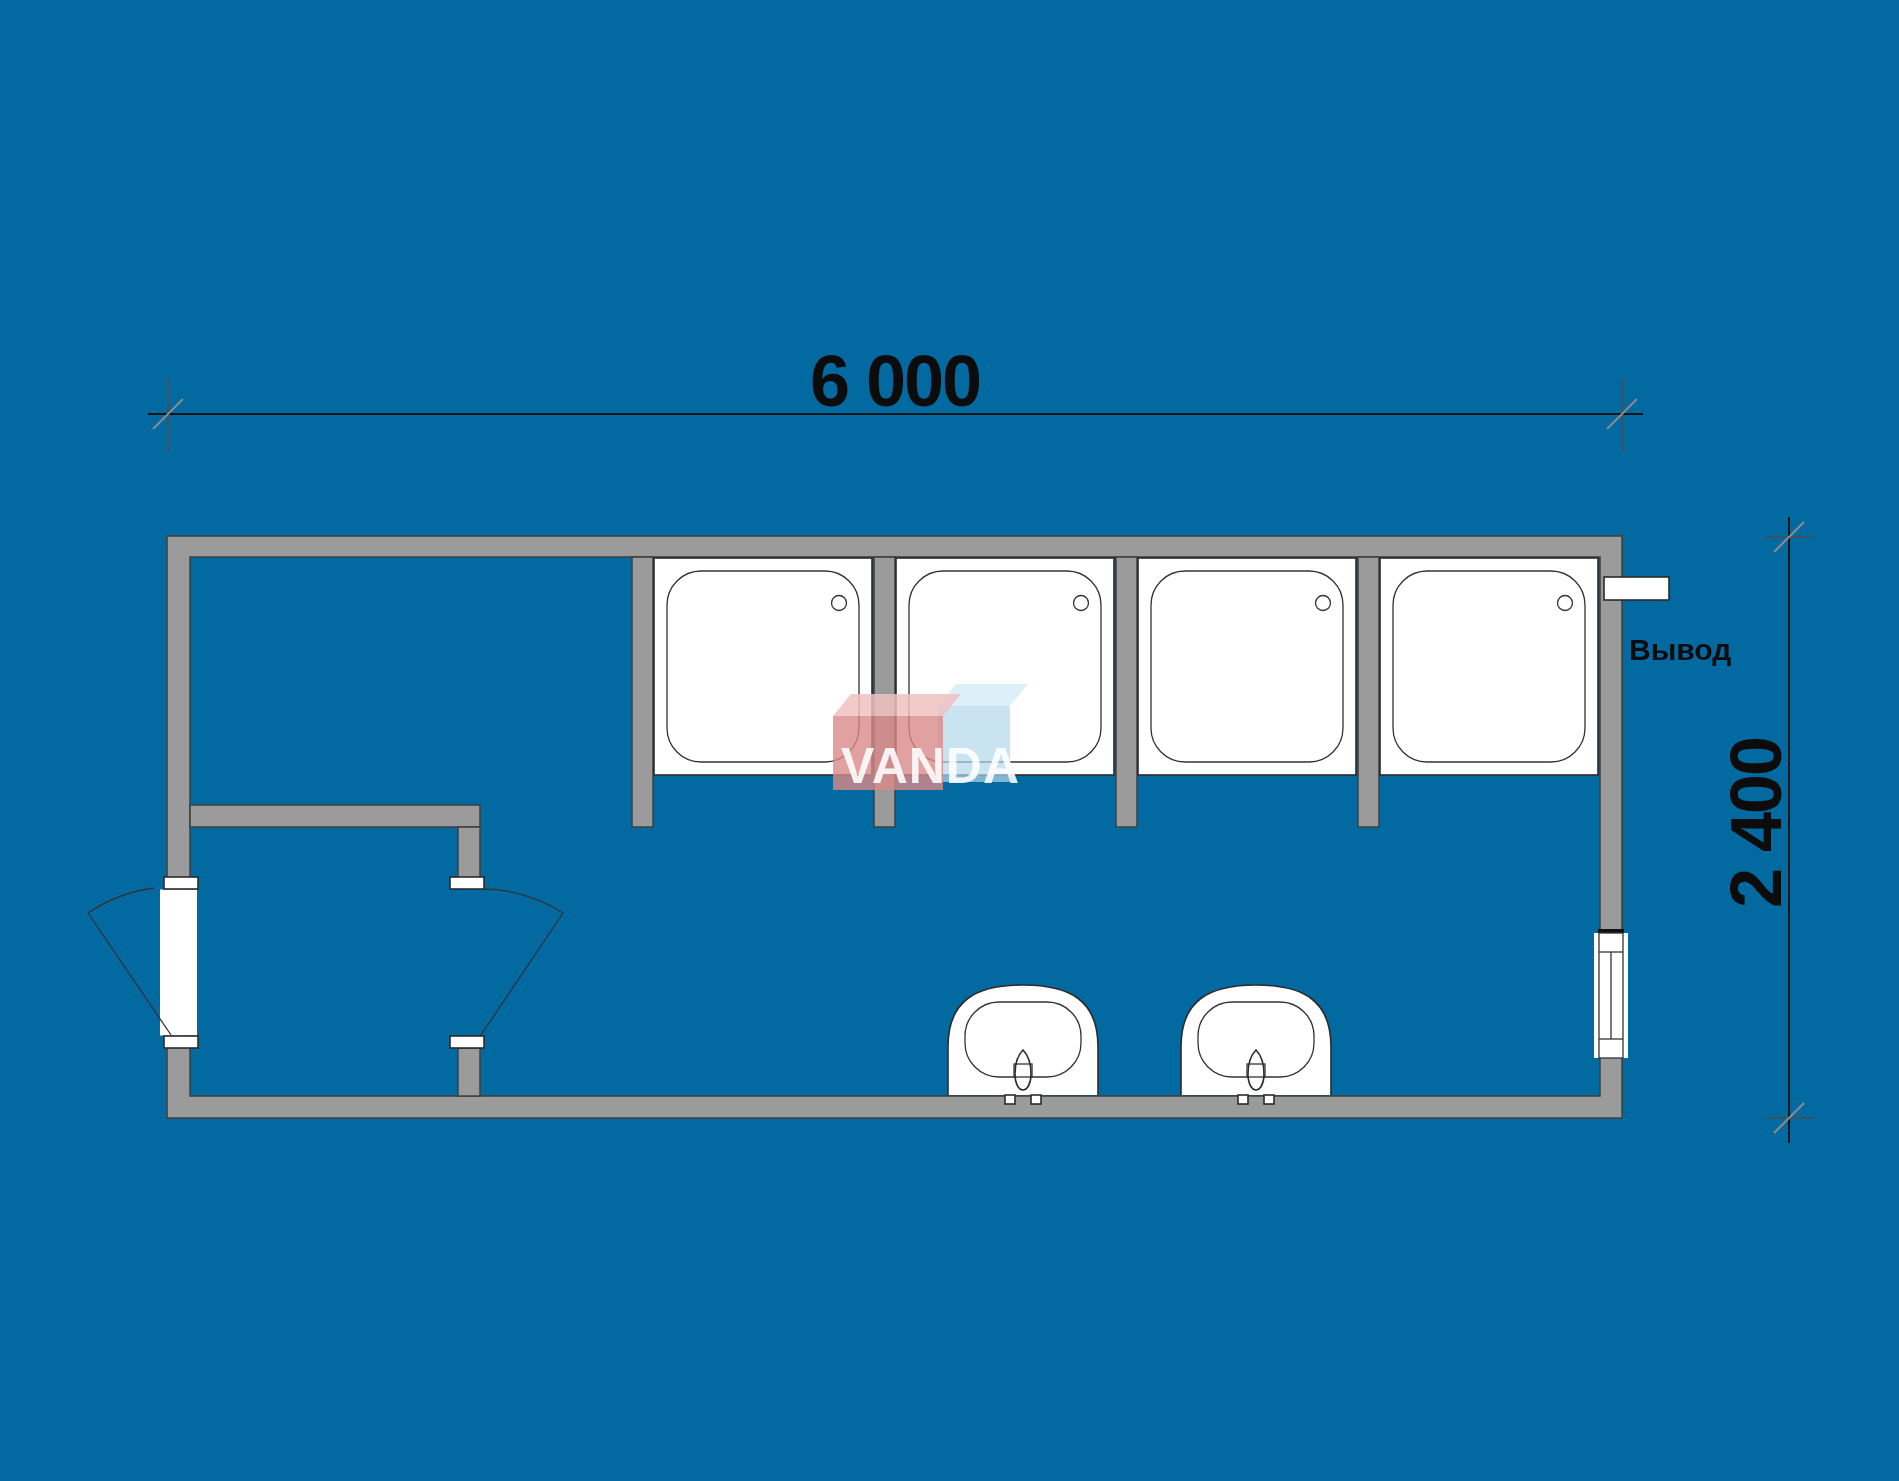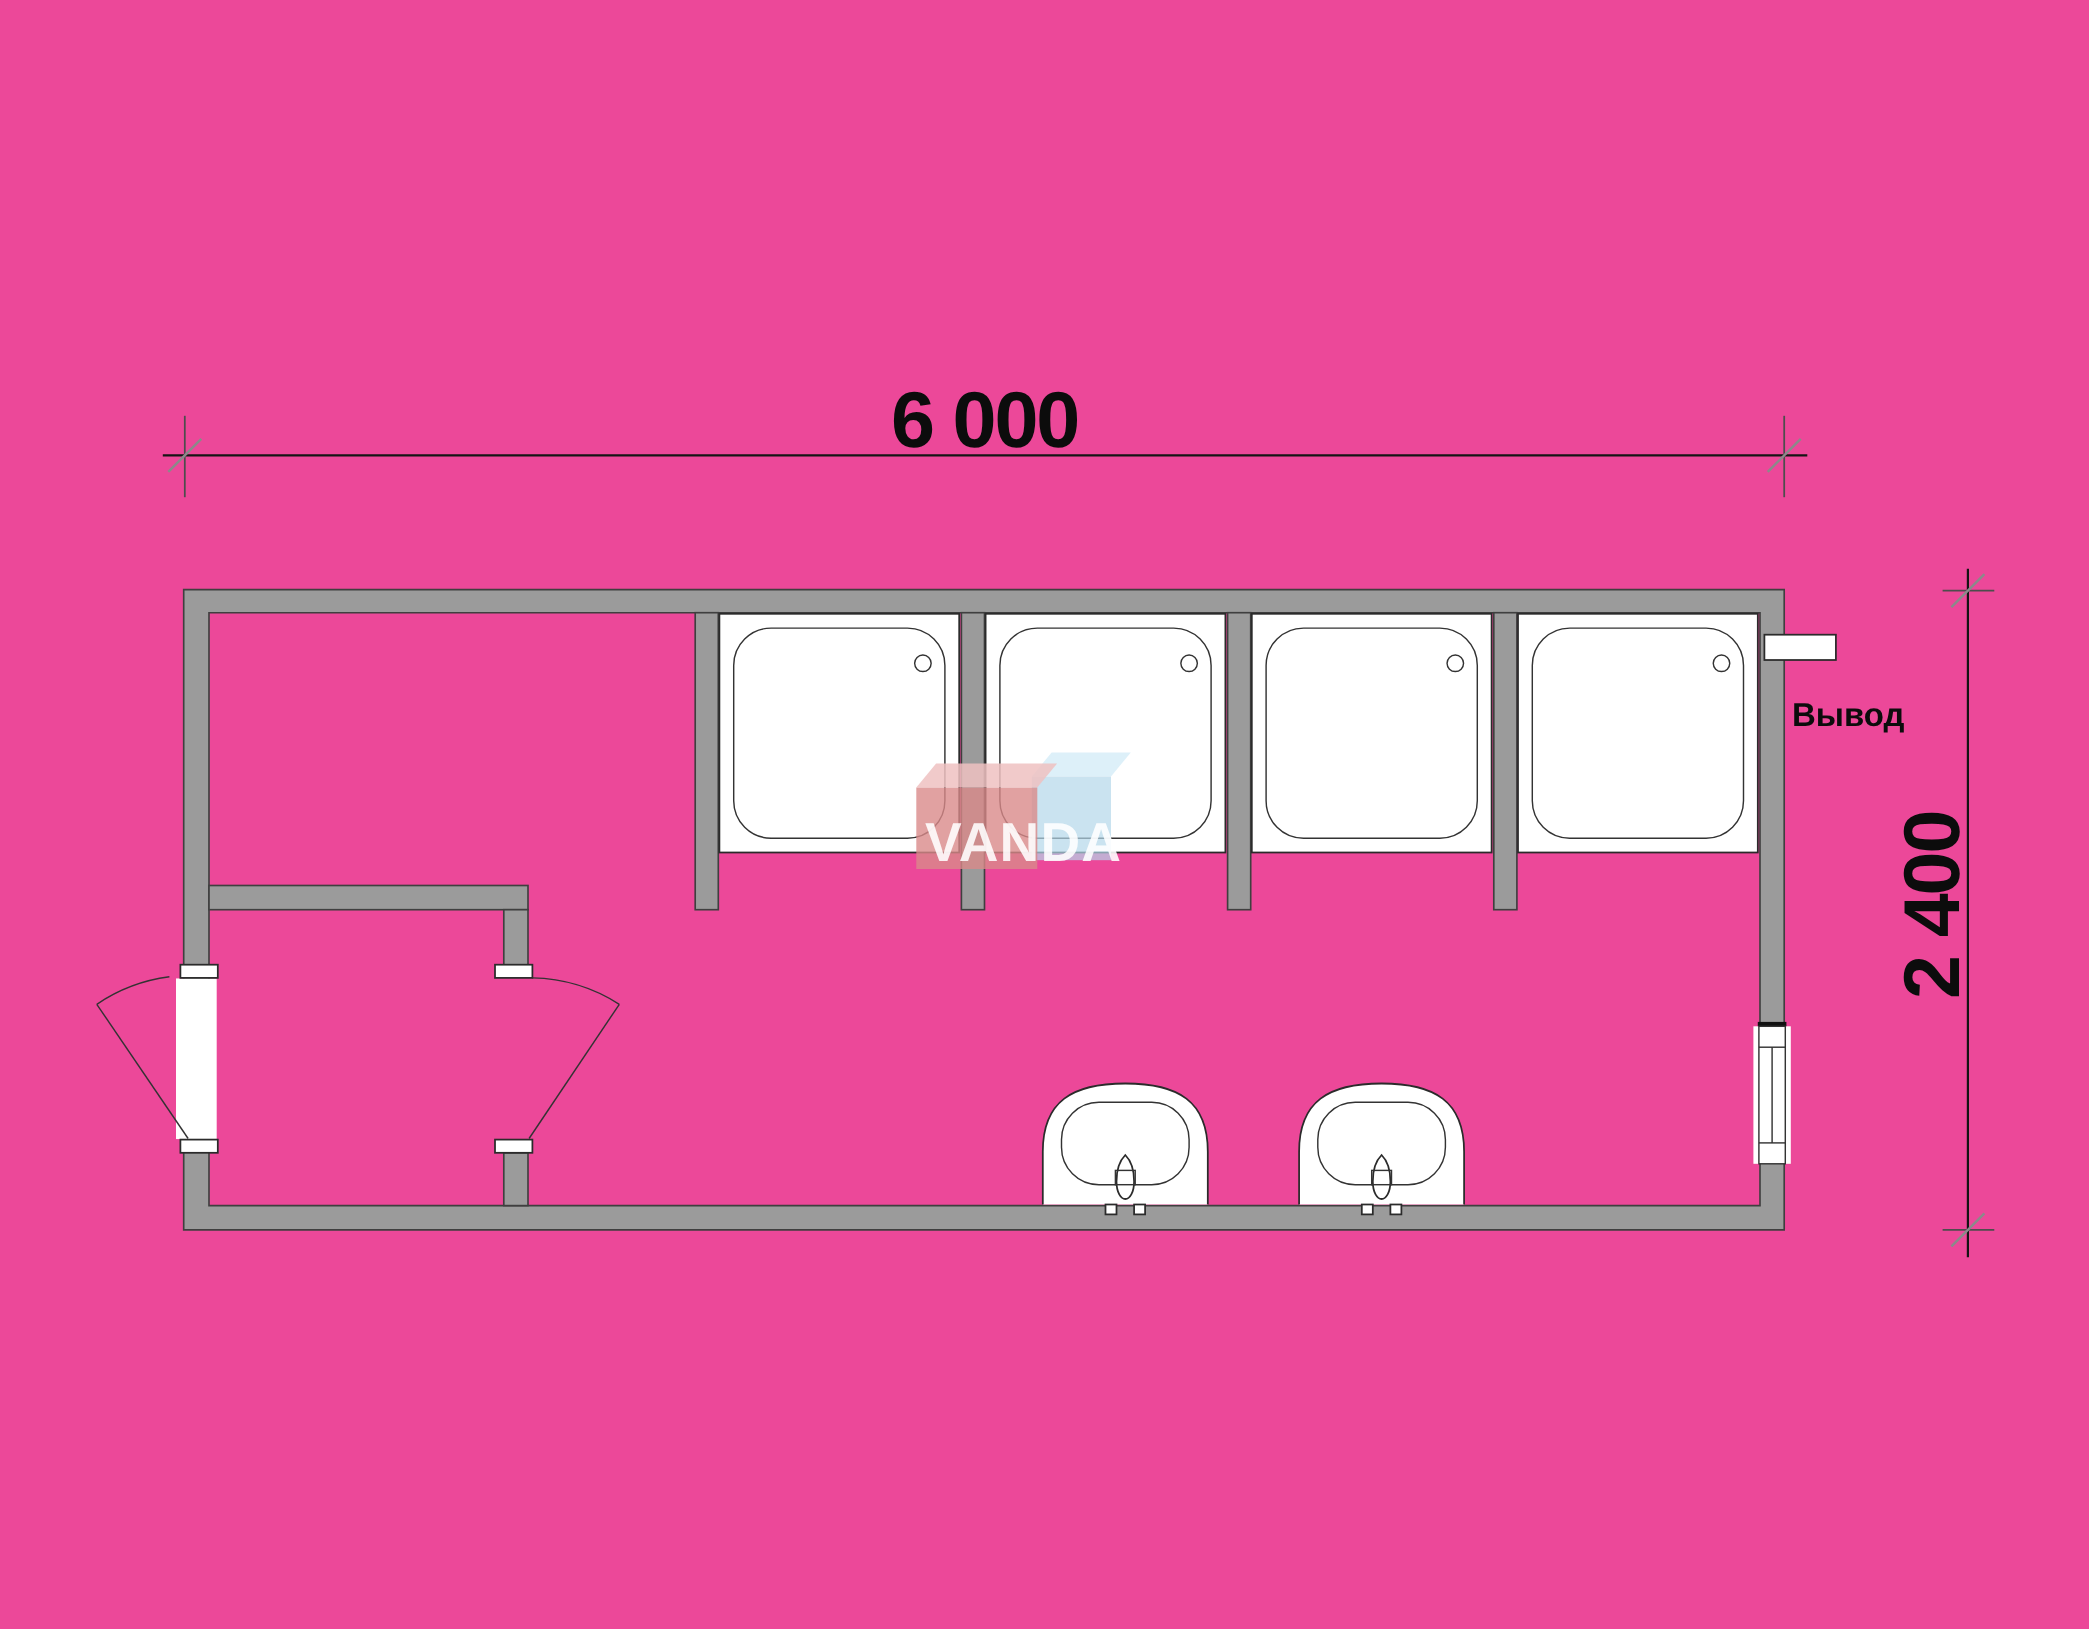--- a/index.html
+++ b/index.html
@@ -1,16 +1,16 @@
 <!DOCTYPE html>
 <html><head>
 <meta charset="utf-8">
 <style>
   html,body{margin:0;padding:0;background:#ffffff;}
-  .canvas{position:relative;width:1899px;height:1481px;background:#ec4899;overflow:hidden;
+  .canvas{position:relative;width:1899px;height:1481px;background:#0369a1;overflow:hidden;
           font-family:"Liberation Sans",sans-serif;}
   svg{position:absolute;left:0;top:0;}
   .wall{stroke:#3f3f3f;stroke-width:1.5;}
   .fix{fill:#ffffff;stroke:#2b2b2b;stroke-width:1.6;}
   .thin{fill:none;stroke:#333333;stroke-width:1.3;}
   .cover{fill:#ffffff;stroke:none;}
   .dimline{stroke:#141414;stroke-width:2;fill:none;}
   .ticka{stroke:#4d4d4d;stroke-width:1.6;}
   .tickb{stroke:#8a8a8a;stroke-width:2.2;}
   .dimtext{font-family:"Liberation Sans",sans-serif;font-weight:700;font-size:72px;

